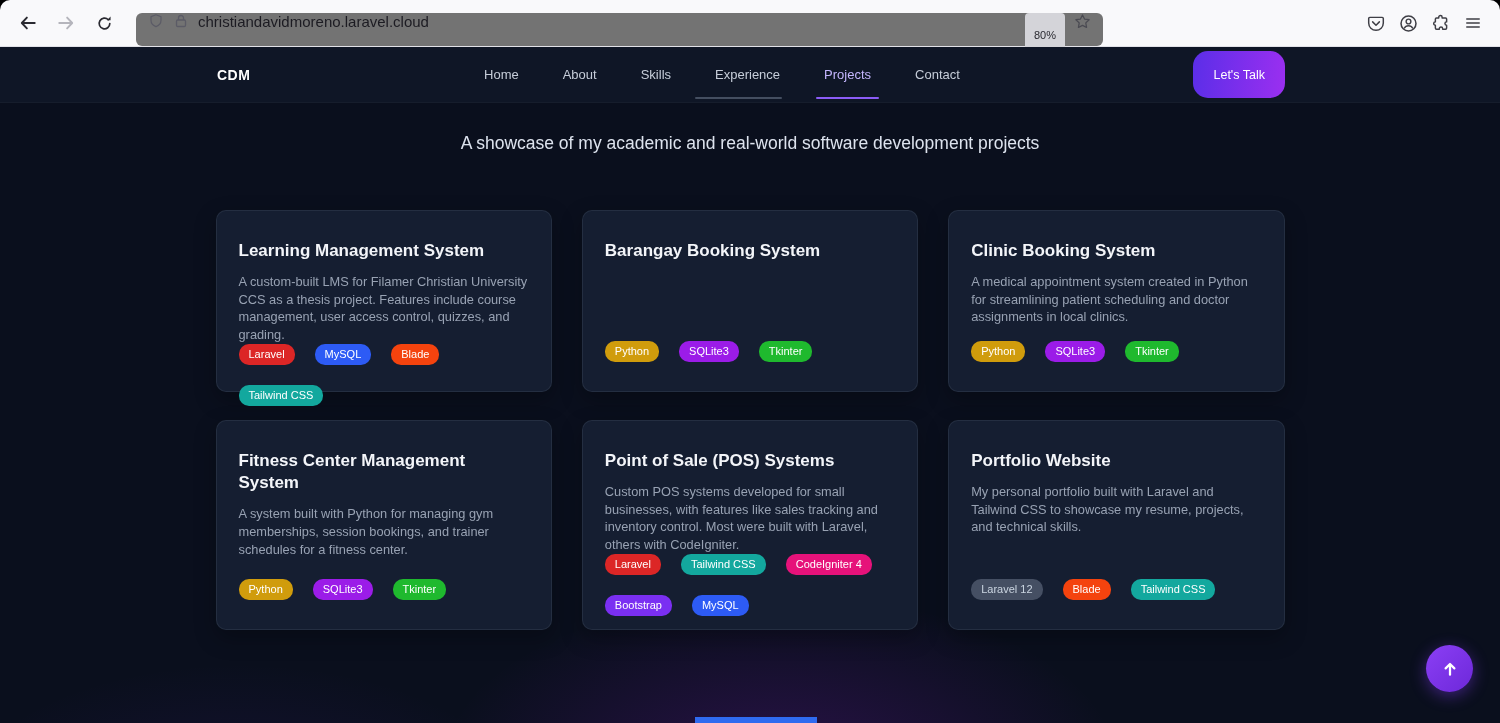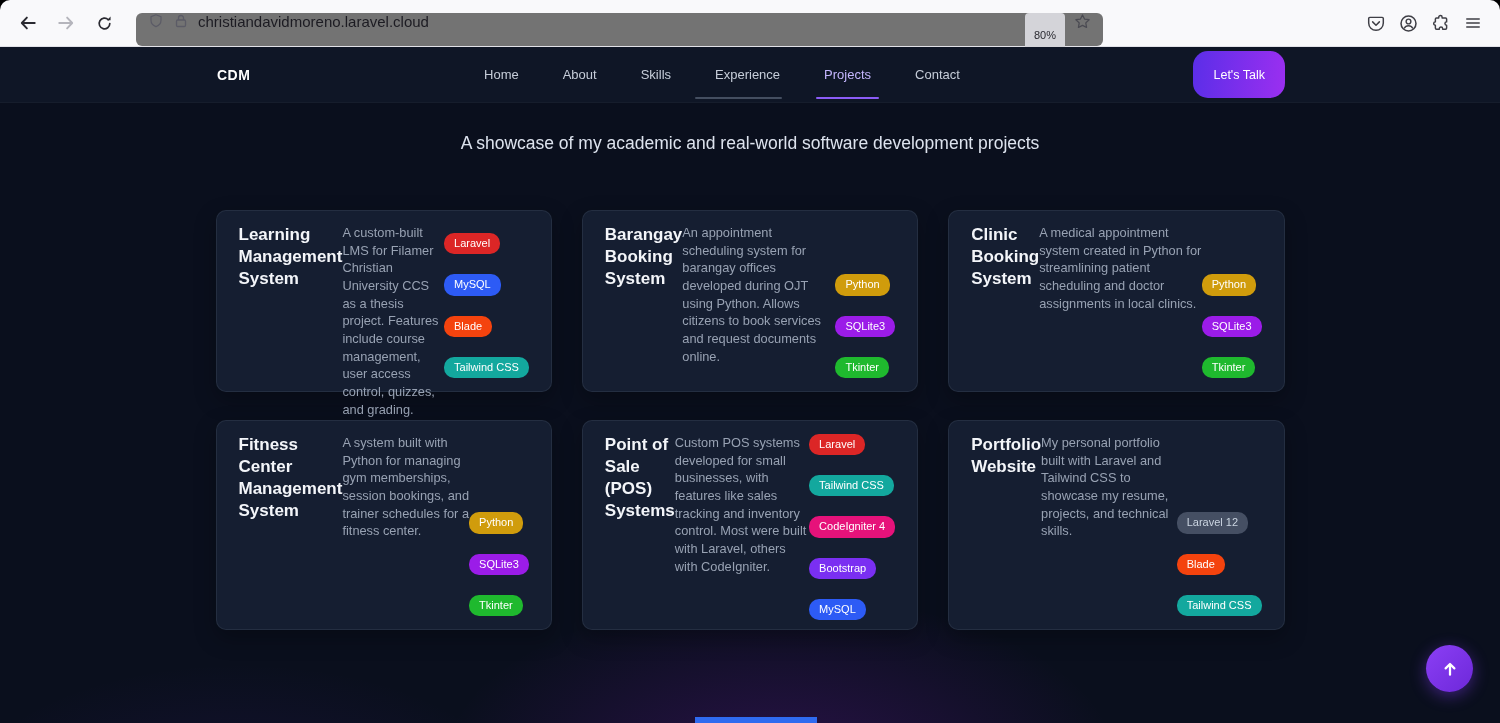--- a/index.html
+++ b/index.html
@@ -69,21 +69,21 @@
 
   .subtitle { text-align:center; color:#dde3ee; font-size:17.5px; font-weight:400; margin:30px 0 0; }
 
   .grid {
     width:1069px; margin:56px auto 0;
     display:grid; grid-template-columns:repeat(3,1fr);
     grid-template-rows:182px 210px; column-gap:30px; row-gap:28px;
   }
   .card {
     background:#151e31; border:1px solid rgba(148,163,184,0.12); border-radius:10px;
-    padding:13px 22px; display:flex; flex-direction:row;
+    padding:29px 22px; display:flex; flex-direction:column;
     box-shadow:0 8px 22px rgba(0,0,0,0.28);
   }
   .card-title { margin:0 0 11px; font-size:17px; font-weight:700; color:#f3f5f9; line-height:1.3; }
   .card-desc { margin:0; font-size:12.8px; color:#98a2b3; line-height:1.38; }
   .tags { margin-top:auto; display:flex; flex-wrap:wrap; gap:20px; }
   .tag {
     font-size:11px; color:#ffffff; padding:4px 10px; border-radius:10px;
     line-height:1.2; white-space:nowrap;
   }
 
@@ -190,21 +190,20 @@
         <p class="card-desc">A custom-built LMS for Filamer Christian University CCS as a thesis project. Features include course management, user access control, quizzes, and grading.</p>
         <div class="tags">
           <span class="tag" style="background: rgb(220, 38, 38);">Laravel</span>
           <span class="tag" style="background: rgb(45, 91, 245);">MySQL</span>
           <span class="tag" style="background: rgb(244, 67, 14);">Blade</span>
           <span class="tag" style="background: rgb(19, 168, 158);">Tailwind CSS</span>
         </div>
       </article>
       <article class="card">
         <h3 class="card-title">Barangay Booking System</h3>
-        <p class="card-desc">An appointment scheduling system for barangay offices developed during OJT using Python. Allows citizens to book services and request documents online.</p>
         <div class="tags">
           <span class="tag" style="background: rgb(208, 156, 12);">Python</span>
           <span class="tag" style="background: rgb(155, 28, 232);">SQLite3</span>
           <span class="tag" style="background: rgb(31, 185, 46);">Tkinter</span>
         </div>
       </article>
       <article class="card">
         <h3 class="card-title">Clinic Booking System</h3>
         <p class="card-desc">A medical appointment system created in Python for streamlining patient scheduling and doctor assignments in local clinics.</p>
         <div class="tags">

